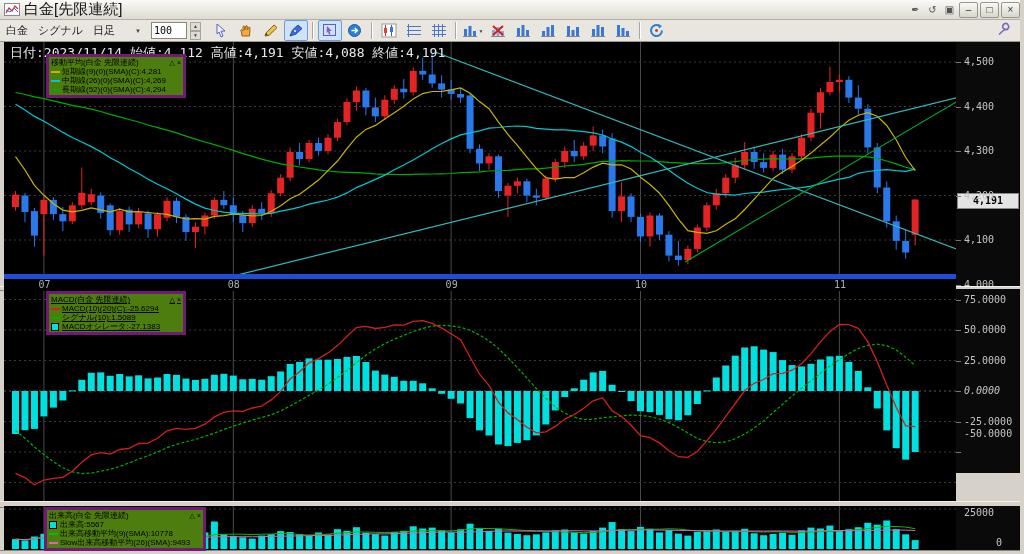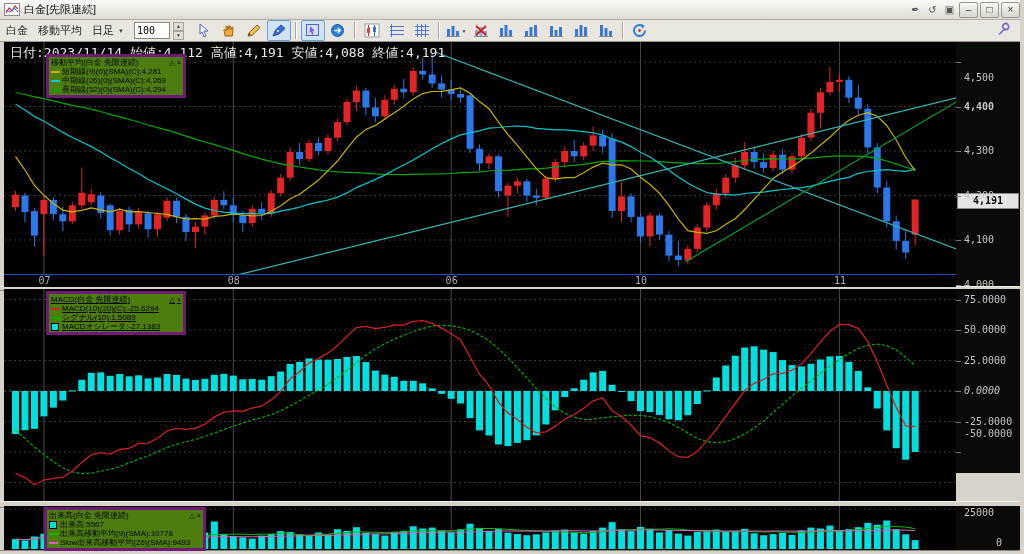--- a/index.html
+++ b/index.html
@@ -3,21 +3,21 @@
 <meta charset="utf-8">
 <style>
   html,body{margin:0;padding:0;background:#d6d2ca;}
   body{width:1024px;height:554px;position:relative;overflow:hidden;
        font-family:"Liberation Sans",sans-serif;-webkit-font-smoothing:none;}
   .abs{position:absolute;}
   
   #titlebar{left:0;top:0;width:1024px;height:20px;
     background:linear-gradient(#fbfaf7,#dedad2);border-bottom:1px solid #b4b0a8;
     display:flex;align-items:center;padding:0 4px;box-sizing:border-box;}
-  #title-text{font-size:11px;color:#111;margin-left:4px;}
+  #title-text{font-size:15px;color:#111;margin-left:4px;}
   #win-controls{margin-left:auto;display:flex;align-items:center;gap:2px;}
   .winbtn{width:17px;height:14px;font-size:10px;line-height:13px;text-align:center;color:#333;
     background:linear-gradient(#f8f8f6,#d8d5cd);border:1px solid #9a968e;border-radius:2px;cursor:default;}
   .winflat{width:15px;height:14px;font-size:10px;line-height:14px;text-align:center;color:#555;}
   #toolbar{left:0;top:20px;width:1024px;height:22px;background:#e9e6df;
     border-bottom:1px solid #9a968e;display:flex;align-items:center;padding:0 6px;box-sizing:border-box;gap:2px;}
   .tlabel{font-size:11px;color:#222;margin-right:8px;white-space:nowrap;}
   #tf-arrow{font-size:6px;color:#444;margin-left:2px;margin-right:8px;}
   #spinner{width:30px;height:15px;background:#fff;border:1px solid #8a867e;
     font-size:10px;font-family:"DejaVu Sans Mono",monospace;color:#000;
@@ -33,21 +33,21 @@
   .plot{left:4px;width:952px;background:#000;overflow:hidden;}
   .axis{left:956px;width:64px;background:#0a0a0a;overflow:hidden;
         font-family:"DejaVu Sans Mono",monospace;font-size:10px;color:#c4c4c4;}
   .axis .albl{position:absolute;left:8px;white-space:nowrap;}
   .axis .tick{position:absolute;left:0;width:5px;height:1px;background:#777;}
   #price-tag{position:absolute;left:1px;width:60px;height:14px;background:#e4e4e4;border:1px solid #888;
     color:#000;font-weight:bold;font-size:10px;line-height:13px;text-align:center;}
   .panel-sep{left:0;width:1024px;background:#d6d2ca;border-top:1px solid #f2f0ea;border-bottom:1px solid #8a867e;}
   #status-line{left:10px;top:44px;color:#e8e8e8;font-size:13px;
     font-family:"DejaVu Sans Mono",monospace;white-space:nowrap;z-index:5;}
-  #xlabels{left:4px;top:274px;width:952px;height:12px;background:#000;border-top:1px solid #1d4ed8;z-index:4;}
+  #xlabels{left:4px;top:274px;width:952px;height:12px;background:#000;border-top:5px solid #1d4ed8;z-index:4;}
   #xlabels span{position:absolute;top:0;color:#b0b0b0;font-size:10px;font-family:"DejaVu Sans Mono",monospace;}
   
   .legend{position:absolute;background:#4d7c0f;border:3px solid #701a75;z-index:10;
     font-size:8px;color:#000;padding:1px 2px;line-height:9px;white-space:nowrap;margin-left:40px;}
   .legend .lt{display:flex;align-items:center;font-size:8px;}
   .legend .lt .ttl{flex:1;}
   .legend .lbtn{font-size:7px;margin-left:2px;color:#000;cursor:default;}
   .lrow{display:flex;align-items:center;height:9px;}
   .swatch-line{display:inline-block;width:9px;height:2px;margin-right:2px;}
   .swatch-sq{display:inline-block;width:6px;height:6px;margin-right:3px;border:1px solid #000;}
@@ -71,22 +71,22 @@
       <span class="winflat">↺</span>
       <span class="winflat">▣</span>
       <span class="winbtn">–</span>
       <span class="winbtn">□</span>
       <span class="winbtn">×</span>
     </span>
 </div>
 
 <div id="toolbar" class="abs">
   <span class="tlabel">白金</span>
-  <span class="tlabel">移動平均</span>
-  <span class="tlabel" style="margin-right:0;">日足</span>
+  <span class="tlabel">シグナル</span>
+  <span class="tlabel" style="margin-right:16px;">日足</span>
   <span id="tf-arrow">▼</span>
   <span id="spinner">100</span>
   <span id="spin-arrows">
       <span>▲</span>
       <span>▼</span>
     </span>
   <span id="tool-buttons" style="display:flex;align-items:center;gap:1px;">
       <span class="tb">
         <span style="display: inline-flex;">
           <svg width="16" height="15" viewBox="0 0 16 15">
@@ -461,30 +461,30 @@
       <polyline points="11.5,114.6 21.0,128.0 30.4,143.4 39.9,153.3 49.4,161.8 58.9,168.1 68.3,169.9 77.8,168.4 87.3,165.8 96.7,167.8 106.2,169.8 115.7,167.1 125.1,169.8 134.6,169.6 144.1,170.5 153.6,171.5 163.0,172.4 172.5,174.9 182.0,177.0 191.4,176.6 200.9,177.1 210.4,174.4 219.8,173.6 229.3,172.0 238.8,173.0 248.3,173.9 257.7,173.5 267.2,169.2 276.7,163.8 286.1,156.7 295.6,152.2 305.1,145.2 314.5,138.1 324.0,128.6 333.5,119.0 343.0,106.6 352.4,95.2 361.9,87.4 371.4,83.4 380.8,76.9 390.3,70.8 399.8,64.3 409.2,56.9 418.7,51.6 428.2,49.5 437.7,49.4 447.1,47.9 456.6,45.9 466.1,51.3 475.5,59.6 485.0,66.7 494.5,80.1 503.9,92.4 513.4,103.3 522.9,115.1 532.4,126.6 541.8,135.6 551.3,137.1 560.8,135.7 570.2,135.7 579.7,130.7 589.2,125.1 598.6,121.2 608.1,122.9 617.6,122.8 627.1,127.0 636.5,135.3 646.0,142.5 655.5,151.2 664.9,163.4 674.4,177.2 683.9,188.6 693.3,190.4 702.8,191.4 712.3,188.8 721.8,182.3 731.2,176.7 740.7,167.5 750.2,157.1 759.6,146.9 769.1,136.4 778.6,130.0 788.0,124.5 797.5,118.3 807.0,111.1 816.5,103.0 825.9,95.3 835.4,86.1 844.9,78.3 854.3,73.2 863.8,70.7 873.3,74.2 882.7,83.5 892.2,97.7 901.7,115.5 911.2,128.6" fill="none" stroke="#c8b400" stroke-width="1.2"></polyline>
       <line x1="221" y1="236" x2="976" y2="50" stroke="#35b8b8" stroke-width="1.2"></line>
       <line x1="431" y1="10" x2="976" y2="216" stroke="#35b8b8" stroke-width="1.2"></line>
       <line x1="681" y1="220" x2="976" y2="46" stroke="#00a830" stroke-width="1.2"></line>
     </svg>
 </div>
 <div id="status-line" class="abs">日付:2023/11/14 始値:4,112 高値:4,191 安値:4,088 終値:4,191</div>
 <div id="xlabels" class="abs">
     <span style="left: 34.41px;">07</span>
     <span style="left: 223.81px;">08</span>
-    <span style="left: 441.62px;">06</span>
+    <span style="left: 441.62px;">09</span>
     <span style="left: 631.02px;">10</span>
     <span style="left: 829.89px;">11</span>
   </div>
 <div id="axis-main" class="axis abs" style="top:42px;height:244px;">
   <div id="price-tag" style="top: 150.505px;">4,191</div>
 <span class="tick" style="top: 20px;"></span>
-    <span class="albl" style="top: 14px; margin-top: 16px;">4,500</span>
+    <span class="albl" style="top: 14px;">4,500</span>
     <span class="tick" style="top: 64.5px;"></span>
-    <span class="albl" style="top: 58.5px; font-weight: bold;">4,400</span>
+    <span class="albl" style="top: 58.5px;">4,400</span>
     <span class="tick" style="top: 109px;"></span>
     <span class="albl" style="top: 103px;">4,300</span>
     <span class="tick" style="top: 153.5px;"></span>
     <span class="albl" style="top: 147.5px;">4,200</span>
     <span class="tick" style="top: 198px;"></span>
     <span class="albl" style="top: 192px;">4,100</span>
     <span class="tick" style="top: 242.5px;"></span>
     <span class="albl" style="top: 236.5px;">4,000</span>
   </div>
 

